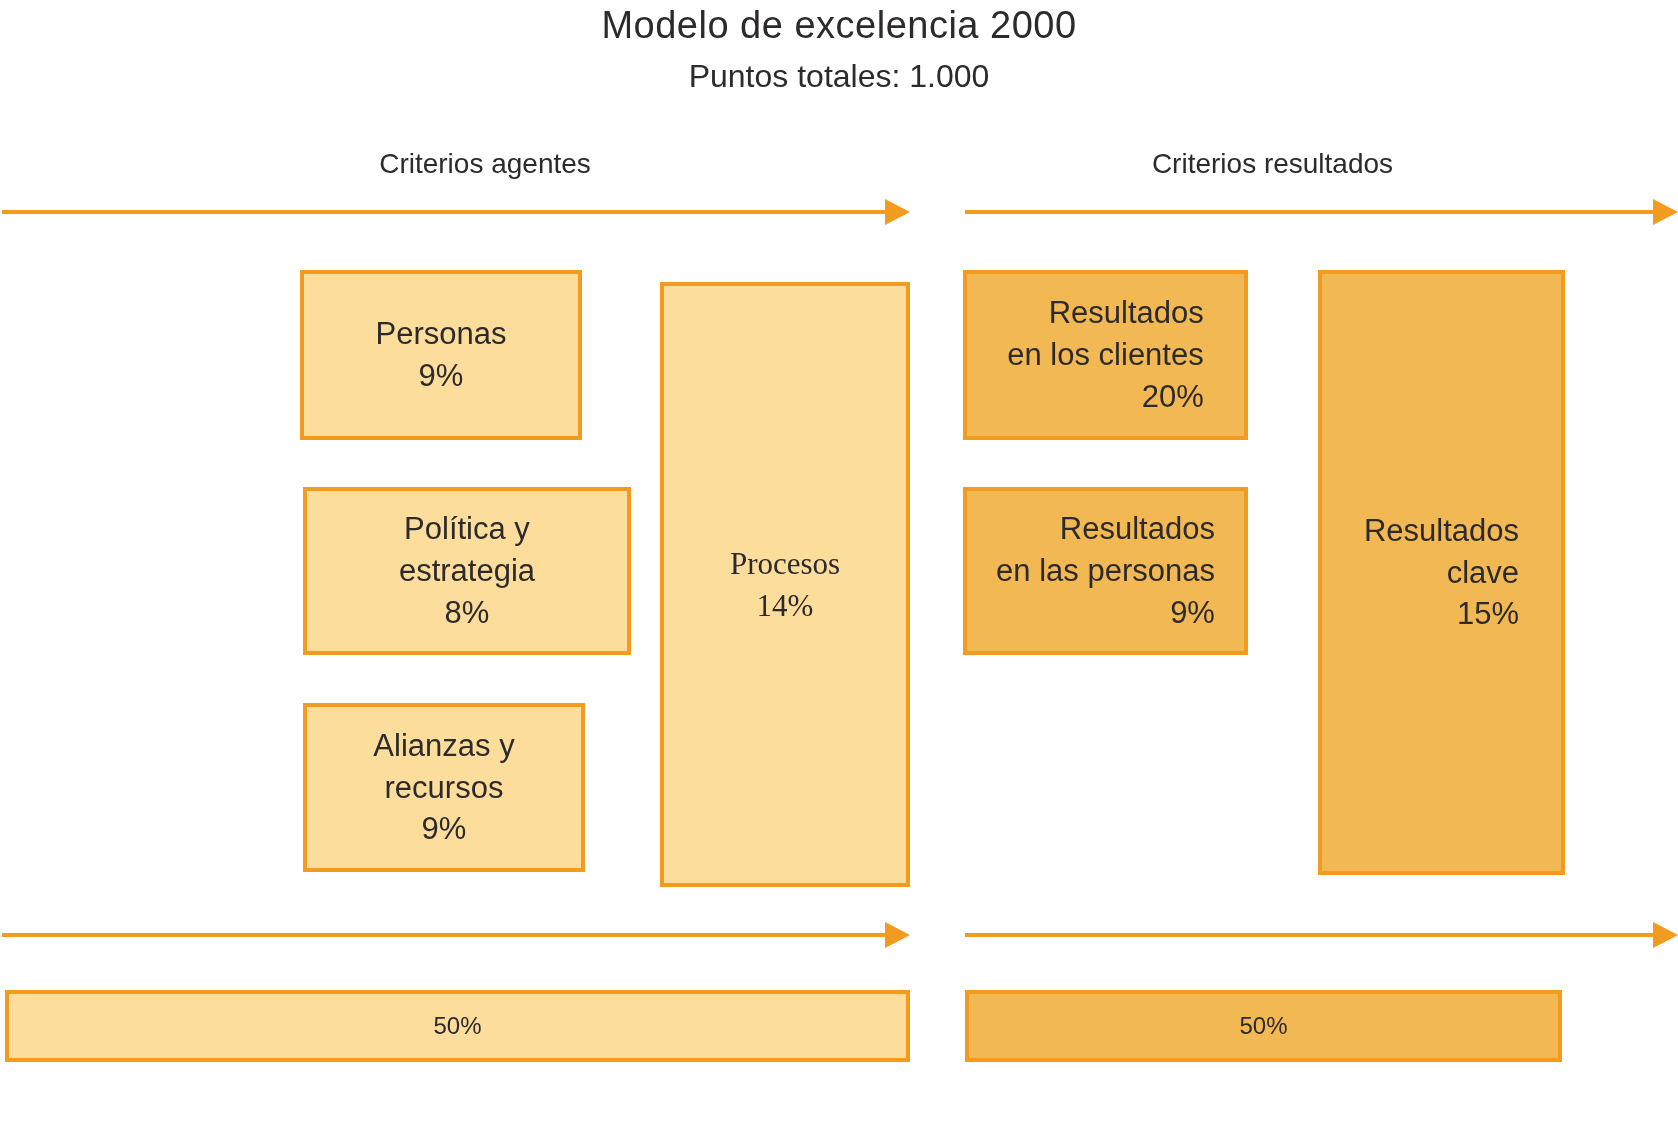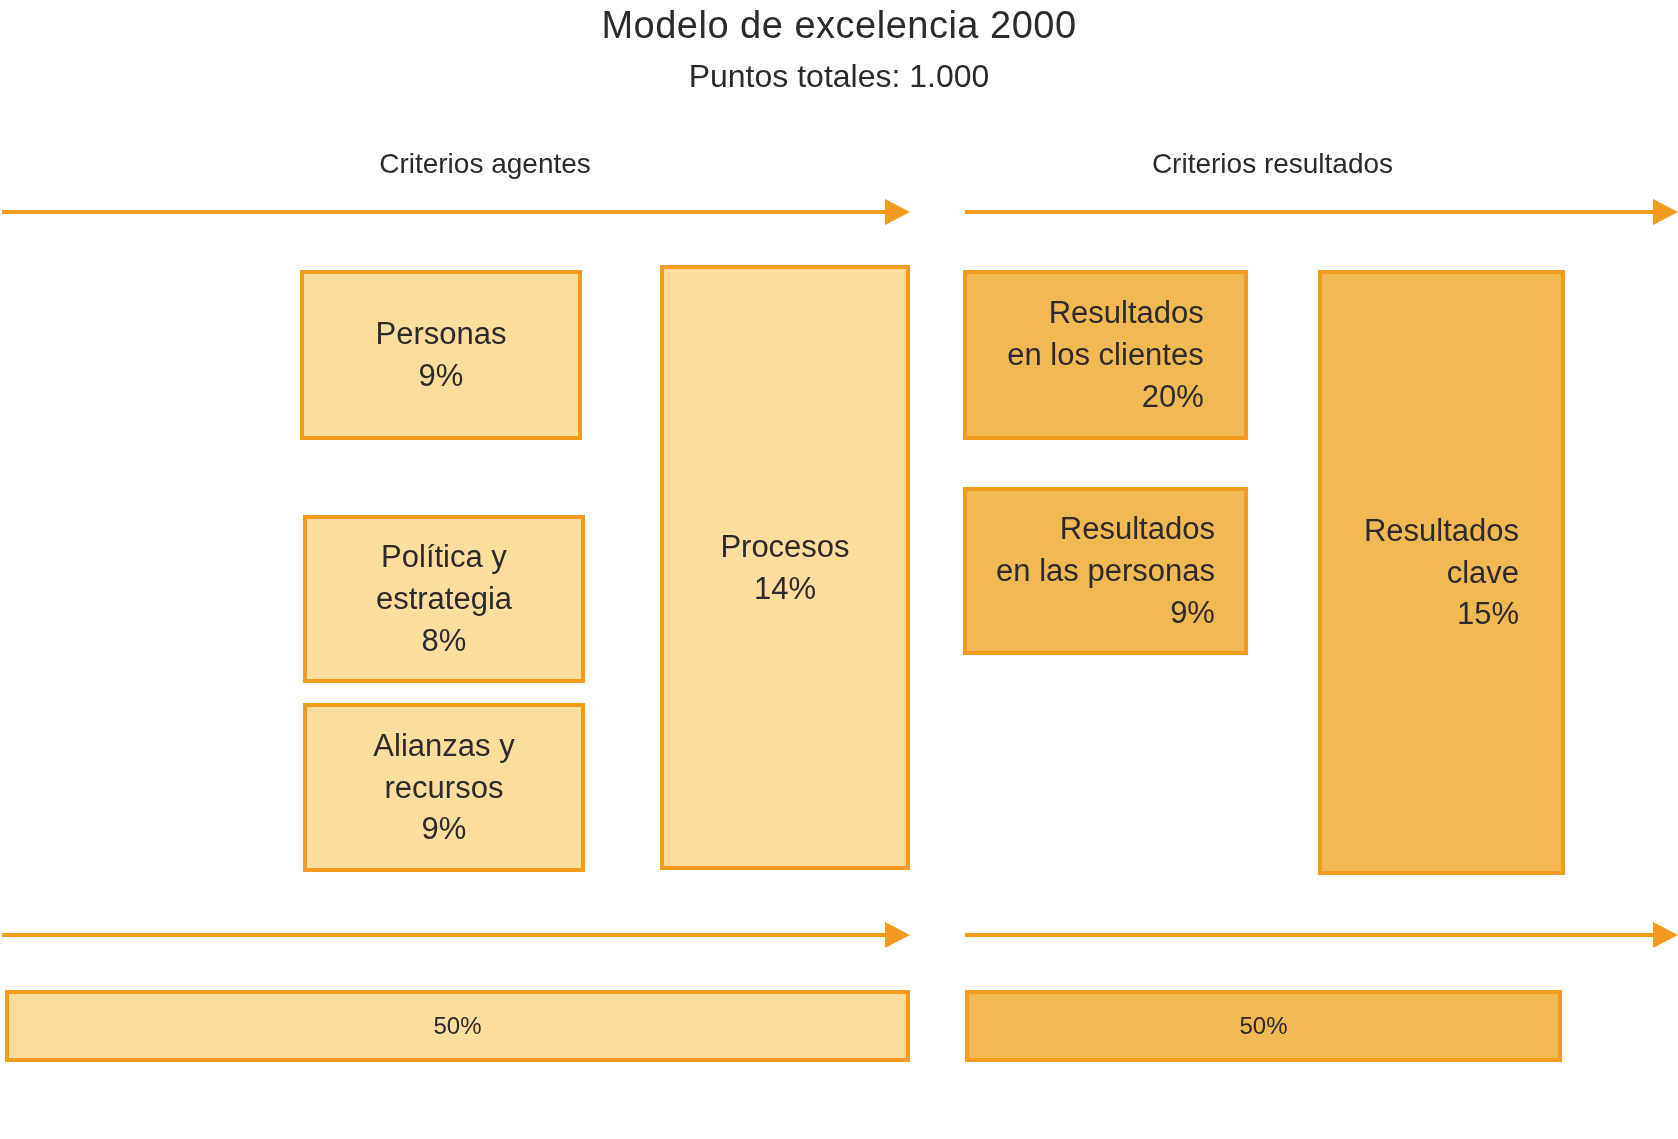--- a/index.html
+++ b/index.html
@@ -91,29 +91,29 @@
   </div>
   <div class="arrow" style="left:965px; top:198px; width:713px;">
     <div class="shaft"></div>
     <div class="head"></div>
   </div>
 
 
   <div class="box light" style="left:300px; top:270px; width:282px; height:170px;">Personas
 9%</div>
 
-  <div class="box light" style="left:303px; top:487px; width:282px; height:168px;margin-top:28px;">Política y
+  <div class="box light" style="left:303px; top:487px; width:328px; height:168px;">Política y
 estrategia
 8%</div>
 
   <div class="box light" style="left:303px; top:703px; width:282px; height:169px;">Alianzas y
 recursos
 9%</div>
 
-  <div class="box light" style="left:660px; top:265px; width:250px; height:605px;">Procesos
+  <div class="box light" style="left:660px; top:282px; width:250px; height:605px;font-family:Liberation Serif, serif;">Procesos
 14%</div>
 
   <div class="box dark" style="left:963px; top:270px; width:285px; height:170px;">Resultados
 en los clientes
 20%</div>
 
   <div class="box dark" style="left:963px; top:487px; width:285px; height:168px;">Resultados
 en las personas
 9%</div>
 

